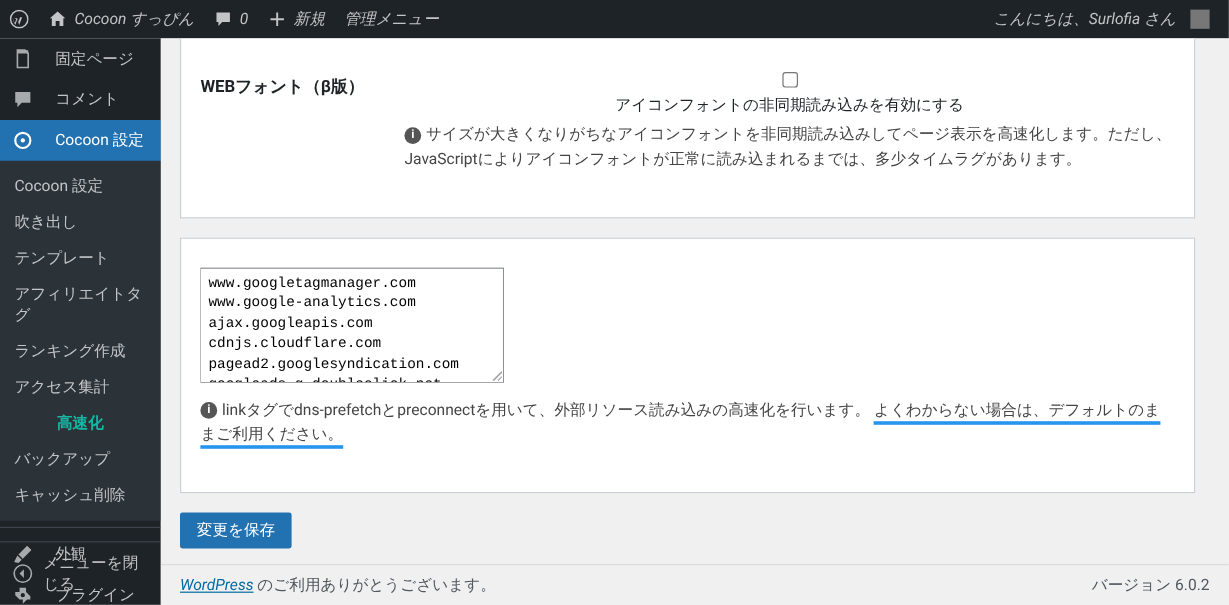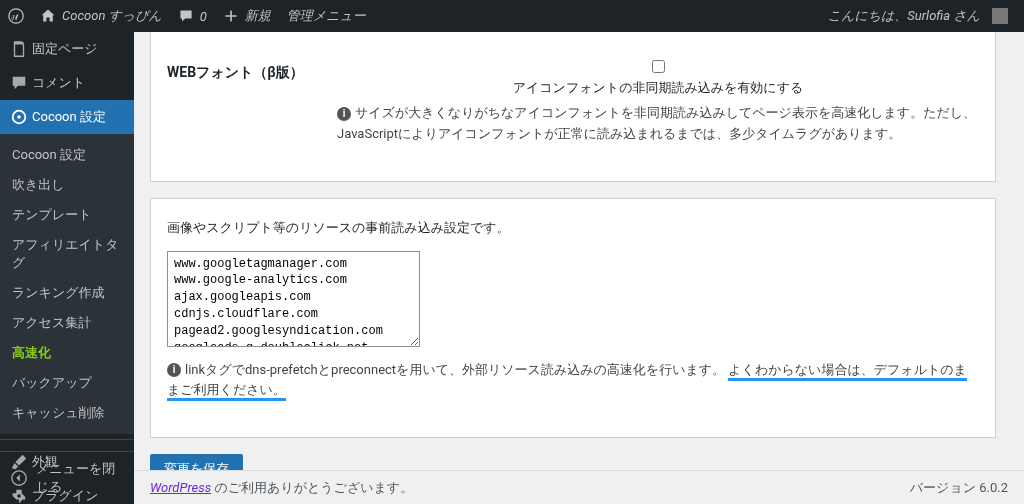--- a/index.html
+++ b/index.html
@@ -6,45 +6,45 @@
   body { font-family: -apple-system, BlinkMacSystemFont, "Segoe UI", Roboto, "Hiragino Kaku Gothic ProN", Meiryo, sans-serif; font-size: 13px; color: #1d2327; background: #f0f0f1; width: 1024px; height: 504px; overflow: hidden; }
   
   .toolbar { position: absolute; top:0; left:0; right:0; height: 32px; background: #1d2327; color: #c3c4c7; display: flex; align-items: center; font-size: 13px; font-style: italic; }
   .toolbar-left { display: flex; align-items: center; height: 100%; }
   .toolbar-right { margin-left: auto; display: flex; align-items: center; height: 100%; padding-right: 8px; }
   .tb-item { padding: 0 8px; height: 100%; display:flex; align-items:center; gap:6px; cursor:pointer; }
   .tb-icon { width:16px; height:16px; display:inline-block; }
   .avatar { width:16px; height:16px; background:#777; margin-left:6px; }
   
   .sidebar { position:absolute; top:32px; left:0; bottom:0; width:134px; background:#1d2327; color:#c3c4c7; font-size:13px; }
-  .menu-item { padding:8px 8px 8px 10px; display:flex; align-items:center; gap:4px; cursor:pointer; }
+  .menu-item { padding:8px 8px 8px 10px; display:flex; align-items:center; gap:18px; cursor:pointer; }
   .menu-item.selected { background:#2271b1; color:#fff; position:relative; }
   .menu-item.selected::after { content:""; position:absolute; right:-8px; top:50%; margin-top:-8px; border:8px solid transparent; border-right-color:#f0f0f1; }
   .menu-sep { border-top:1px solid #3c434a; margin:5px 0; }
   .submenu { background:#2c3338; padding:6px 0; }
   .submenu .sub-item { padding:6px 12px; font-size:13px; color:#c3c4c7; cursor:pointer; }
-  .submenu .sub-item.active { color:#84cc16; font-weight:bold; }
+  .submenu .sub-item.active { color:#14b8a6; font-weight:bold;text-align:center; }
   .m-icon { width:18px; height:18px; display:inline-block; flex-shrink:0; }
   .collapse-item { position:absolute; bottom:0; left:0; right:0; padding:8px 10px; display:flex; align-items:center; gap:8px; border-top:1px solid #3c434a; cursor:pointer; }
   
   .content { position:absolute; top:32px; left:134px; right:0; bottom:0; overflow-y:auto; background:#f0f0f1; }
   .panel { background:#fff; border:1px solid #ccd0d4; margin:0 28px 16px 16px; padding:12px 16px 24px 16px; }
   .panel h2 { font-size:14px; font-weight:bold; margin:4px 0 12px 0; }
   .panel-desc { font-size:13px; margin:8px 0 14px 0; }
   .form-row { display:flex; align-items:flex-start; margin:12px 0; }
   .form-label { width:170px; font-weight:bold; font-size:14px; padding-top:4px; }
   .form-field { flex:1; }
   .checkbox-row { display:flex; align-items:center; gap:6px; margin-bottom:6px;flex-direction:column; }
   .help-p { font-size:13px; color:#444; line-height:1.6; }
   .info-icon { display:inline-flex; width:14px; height:14px; border-radius:50%; background:#555; color:#fff; font-size:10px; align-items:center; justify-content:center; margin-right:4px; vertical-align:middle; font-weight:bold; }
   .prefetch-textarea { width:253px; height:96px; font-size:12px; padding:4px 6px; border:1px solid #8c8f94; resize:both; line-height:1.4; font-family:Liberation Mono, monospace; }
   .underline-blue { border-bottom:3px solid #2596f0; padding-bottom:1px; }
   .save-btn { background:#2271b1; color:#fff; border:none; padding:6px 14px; font-size:13px; border-radius:2px; cursor:pointer; margin:0 16px 16px 16px; }
   .footer { position:absolute; bottom:0; left:0; right:0; height:34px; display:flex; align-items:center; justify-content:space-between; padding:0 16px; font-size:13px; color:#50575e; border-top:1px solid #dcdcde; background:#f0f0f1; }
-  .footer a { color:#6d28d9; font-style:italic; text-decoration:underline; }
+  .footer a { color:#0369a1; font-style:italic; text-decoration:underline; }
 </style>
 </head>
 <body>
 
 <div class="toolbar">
   <div class="toolbar-left">
     <div class="tb-item">
       <span class="tb-icon">
         <svg viewBox="0 0 20 20" fill="#c3c4c7">
             <circle cx="10" cy="10" r="9" fill="none" stroke="#c3c4c7" stroke-width="1.5"></circle>
@@ -156,21 +156,20 @@
         </div>
         <p class="help-p">
           <span class="info-icon">i</span><span>サイズが大きくなりがちなアイコンフォントを非同期読み込みしてページ表示を高速化します。ただし、JavaScriptによりアイコンフォントが正常に読み込まれるまでは、多少タイムラグがあります。</span>
         </p>
       </div>
     </div>
   </div>
 
   
   <div class="panel">
-    <p class="panel-desc">画像やスクリプト等のリソースの事前読み込み設定です。</p>
     <div class="form-row">
       <div class="form-field">
         <textarea class="prefetch-textarea" style="">www.googletagmanager.com
 www.google-analytics.com
 ajax.googleapis.com
 cdnjs.cloudflare.com
 pagead2.googlesyndication.com
 googleads.g.doubleclick.net</textarea>
         <p class="help-p" style="margin-top:10px;">
           <span class="info-icon">i</span><span>linkタグでdns-prefetchとpreconnectを用いて、外部リソース読み込みの高速化を行います。</span> <span class="underline-blue">よくわからない場合は、デフォルトのままご利用ください。</span>

